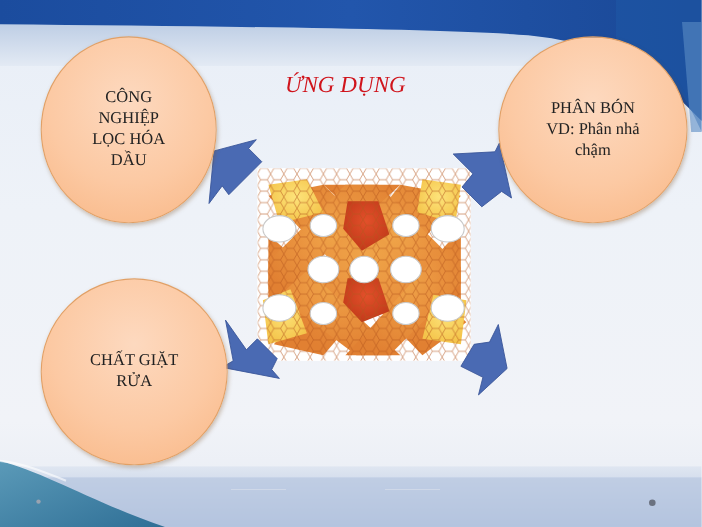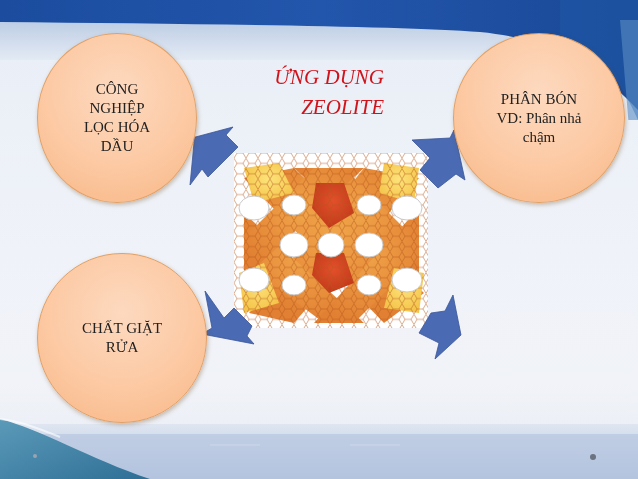--- a/index.html
+++ b/index.html
@@ -2,21 +2,21 @@
 <html><head>
 <meta charset="utf-8">
 <style>
   html, body { margin:0; padding:0; }
   body { width:638px; height:479px; overflow:hidden; position:relative;
          font-family: "DejaVu Serif", serif; background:#eef1f7; }
   .slide { position:absolute; left:0; top:0; width:638px; height:479px; overflow:hidden;
            background: linear-gradient(180deg, #e8eef7 0%, #eef2f8 40%, #f1f3f8 80%, #e6ebf3 100%); }
   .top-wave { position:absolute; left:0; top:0; width:638px; height:120px; }
   .bottom-wave { position:absolute; left:0; bottom:0; width:638px; height:90px; }
-  .title { position:absolute; left:244px; top:62px; width:140px; text-align:right;
+  .title { position:absolute; left:244px; top:62px; width:140px; text-align:center;
            color:#d0141c; font-style:italic; font-size:21px; line-height:30px;
            font-family: "Liberation Serif", serif; }
   .circle { position:absolute; border-radius:50%;
             background: radial-gradient(circle at 50% 35%, #fdd9bf 0%, #fcc9a3 55%, #f8b684 100%);
             border:1px solid #e1a066;
             box-shadow: 1px 2px 4px rgba(120,80,40,0.35);
             display:flex; align-items:center; justify-content:center; text-align:center;
             color:#222; font-family: "Liberation Serif", serif; font-size:15px; line-height:19px; }
   .circle .txt { white-space:pre-line; }
   .c1 { left:37px; top:33px; width:158px; height:168px;text-align:center; }
@@ -67,21 +67,20 @@
     <path d="M0 30 C20 32 40 40 60 48" stroke="#ffffff" stroke-width="2" fill="none" opacity="0.6"></path>
     <line x1="210" y1="56" x2="260" y2="56" stroke="#cfd8e8" stroke-width="1"></line>
     <line x1="350" y1="56" x2="400" y2="56" stroke="#cfd8e8" stroke-width="1"></line>
   </svg>
 
   <div class="dot" style="left:590px; top:454px;"></div>
   <div class="dot" style="left:33px; top:454px; background:#9aa3b0; width:4px; height:4px;"></div>
 
   <div class="title">
     <div>ỨNG DỤNG</div>
-    <div>ZEOLITE</div>
   </div>
 
   <svg class="zeolite" viewBox="0 0 194 175">
     <defs>
       <pattern id="hex" width="12" height="10.4" patternUnits="userSpaceOnUse">
         <polygon points="3,0 9,0 12,5.2 9,10.4 3,10.4 0,5.2" fill="none" stroke="#b5561c" stroke-width="0.7"></polygon>
       </pattern>
       <radialGradient id="og" cx="0.5" cy="0.4" r="0.6">
         <stop offset="0" stop-color="#f0a040"></stop>
         <stop offset="1" stop-color="#e07a28"></stop>

